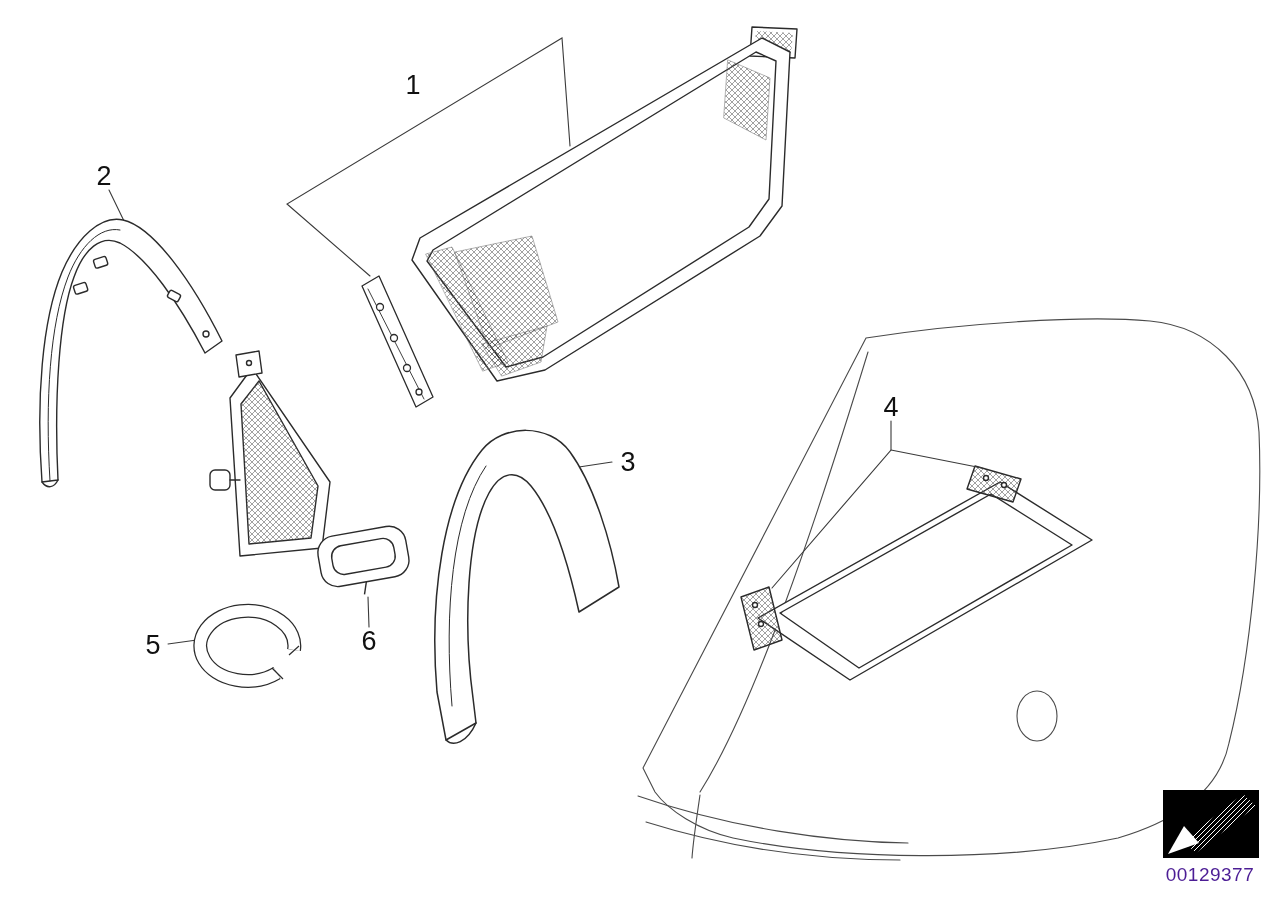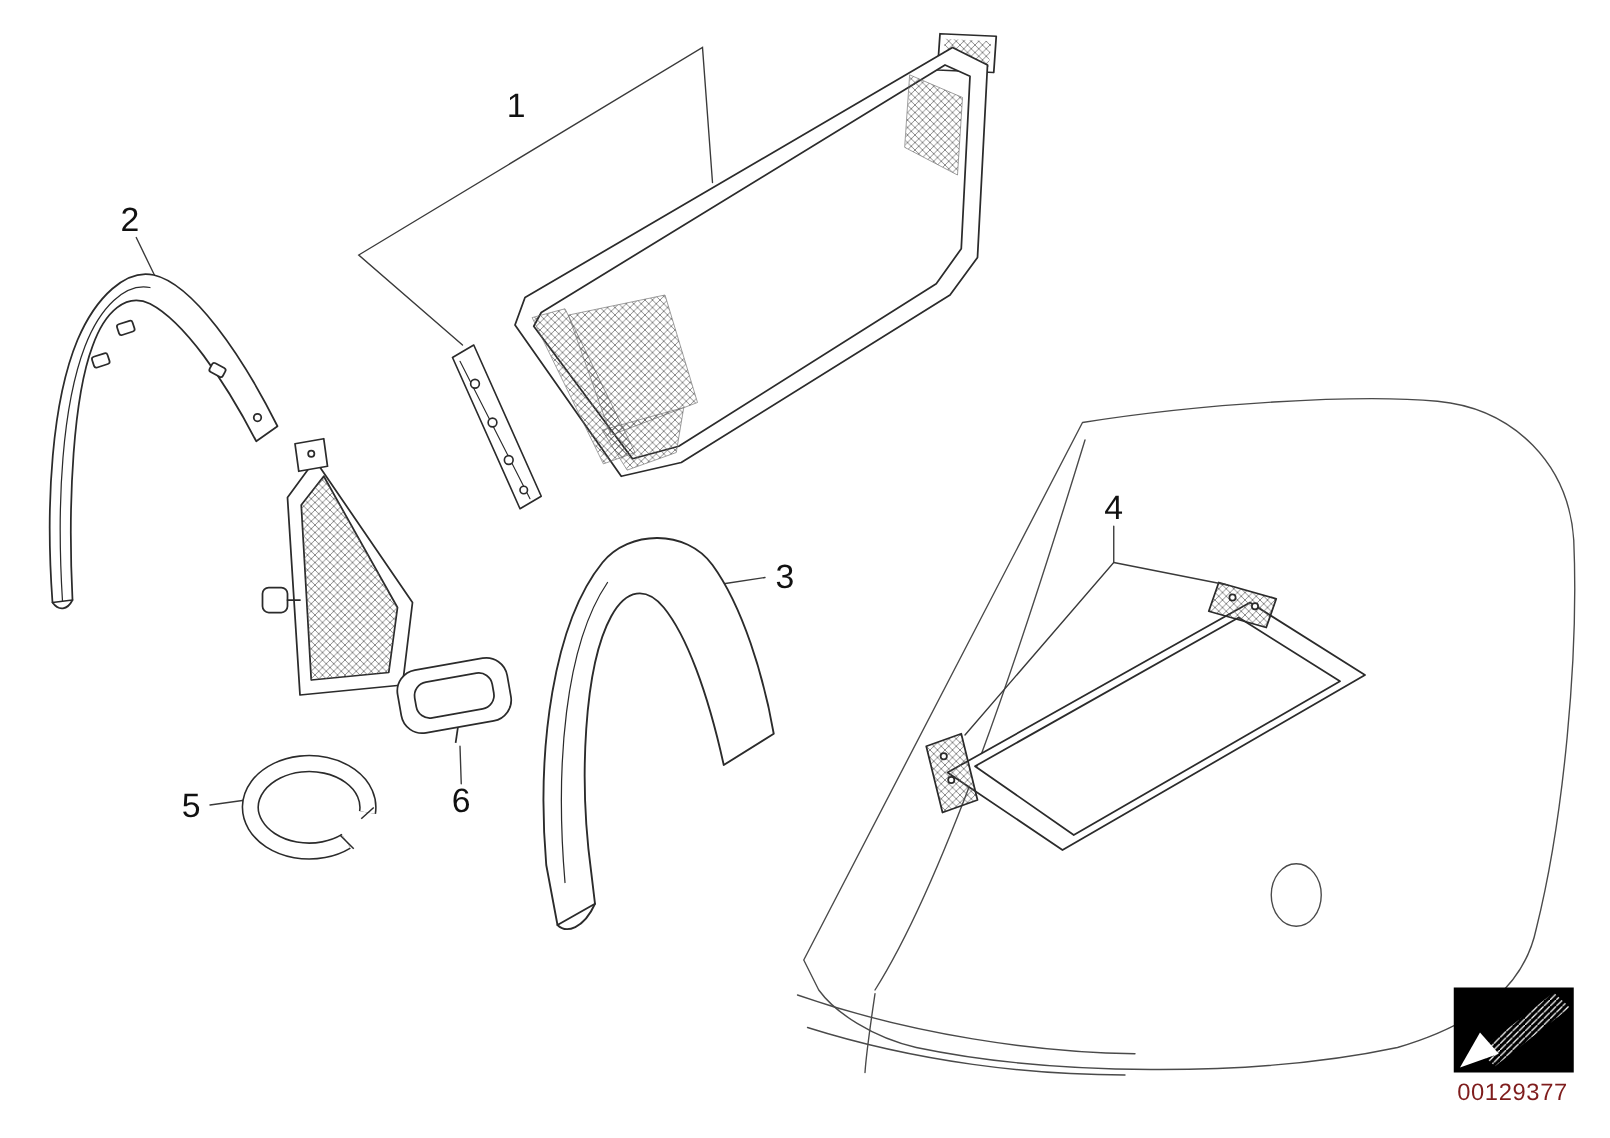--- a/index.html
+++ b/index.html
@@ -18,21 +18,21 @@
     color:#111;
     cursor:pointer;
     user-select:none;
   }
   .part-number{
     position:absolute;
     left:1160px;top:864px;width:100px;
     text-align:center;
     font-size:19px;
     letter-spacing:0.5px;
-    color:#7f1d1d;
+    color:#4c1d95;
   }
 </style>
 </head>
 <body>
 
 <div class="stage">
 
   <svg class="art" width="1288" height="910" viewBox="0 0 1288 910">
     <defs>
       <pattern id="mesh" width="6" height="6" patternUnits="userSpaceOnUse">

